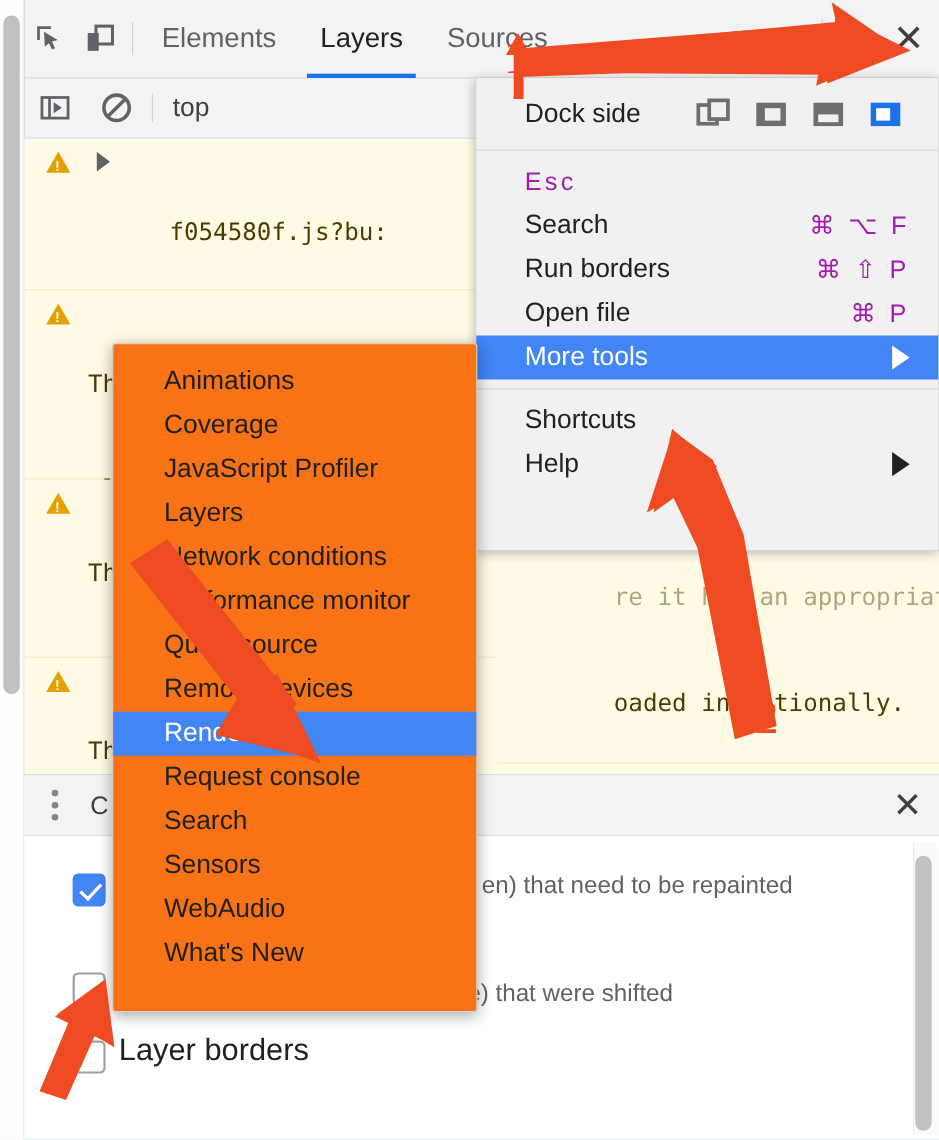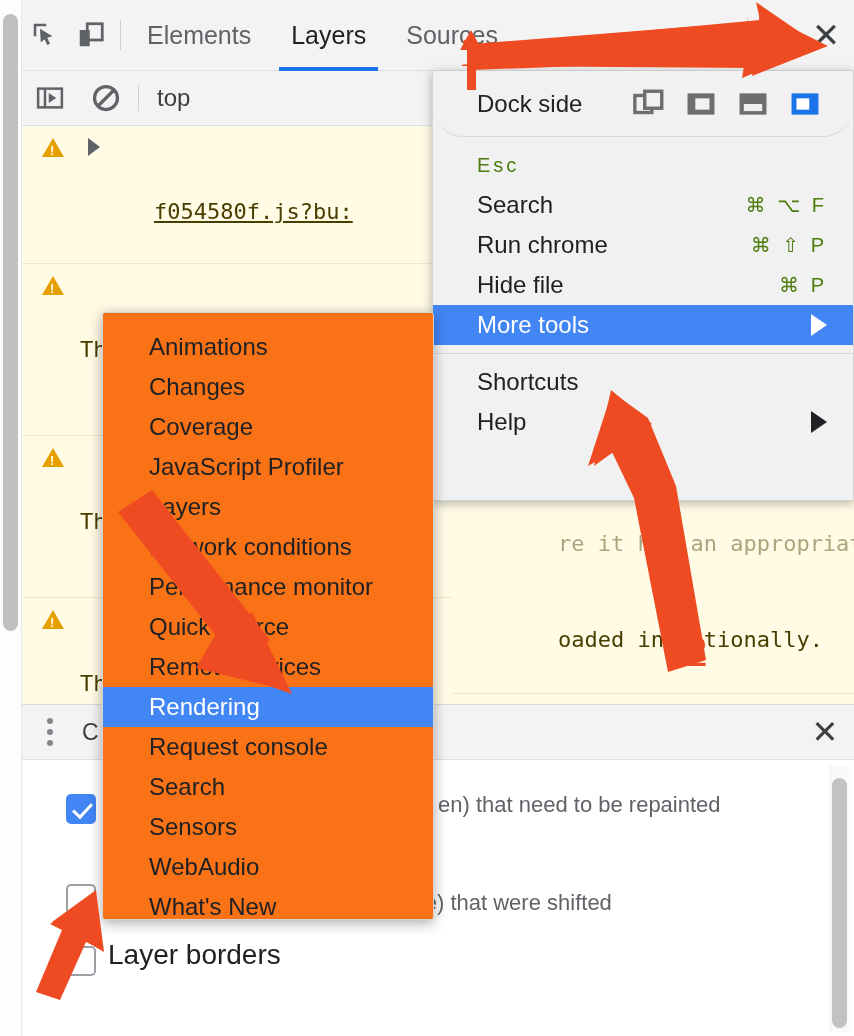--- a/index.html
+++ b/index.html
@@ -98,21 +98,21 @@
   .msg-disc {
     position: absolute; left: 66px; top: 12px; width: 0; height: 0;
     border-top: 9px solid transparent; border-bottom: 9px solid transparent;
     border-left: 12px solid #5f6368;
   }
   .msg-body {
     padding-left: 58px; padding-right: 4px;
     font-family: "DejaVu Sans Mono", monospace; font-size: 22px; line-height: 32px;
     color: #4a3d00; white-space: pre;
   }
-  .msg-body .lnk { color: #4a3d00; text-decoration: underline; }
+  .msg-body .lnk { color: #4a3d00; }
   .msg-body .ind { padding-left: 74px; }
 
   
   .drawer {
     position: absolute; left: 0; top: 704px; width: 832px; height: 332px;
     background: #ffffff; border-top: 1px solid #dadada;
   }
   .drawer-tabbar {
     position: relative; height: 55px; background: #f3f3f3; border-bottom: 1px solid #e0e0e0;
     display: flex; align-items: center;
@@ -154,32 +154,31 @@
 
   
   .main-menu {
     position: absolute; left: 432px; top: 71px; width: 422px; height: 430px;
     background: #f1f1f1; box-shadow: 0 2px 10px rgba(0,0,0,0.30);
     border: 1px solid #d3d3d3; border-top: none;
   }
   .dock-row {
     display: flex; align-items: center; height: 66px; padding: 0 22px 0 44px;
     border-bottom: 1px solid #d8d8d8;
-    border-radius: 30px;
   }
   .dock-label { font-size: 24px; color: #202124; flex: 1; }
   .dock-btn { width: 52px; height: 52px; display: flex; align-items: center; justify-content: center; }
   .menu-list { padding: 8px 0; }
   .mi {
     position: relative; height: 40px; display: flex; align-items: center;
     padding: 0 26px 0 44px; font-size: 24px; color: #202124;
   }
   .mi.sel { background: #4285f4; color: #fff; }
   .mi-label { flex: 1; white-space: nowrap; }
-  .mi-key { font-size: 20px; color: #4d7c0f; letter-spacing: 3px; }
+  .mi-key { font-size: 23px; color: #a21caf; letter-spacing: 3px; }
   .mi-arrow {
     width: 0; height: 0; border-top: 11px solid transparent; border-bottom: 11px solid transparent;
     border-left: 16px solid #202124;
   }
   .mi.sel .mi-arrow { border-left-color: #fff; }
   .menu-div { height: 1px; background: #d8d8d8; margin: 8px 0; }
 
   
   .submenu {
     position: absolute; left: 102px; top: 312px; width: 332px; height: 608px;
@@ -396,25 +395,25 @@
 
     <div class="menu-list">
       <div class="mi">
         <span class="mi-key">Esc</span>
       </div>
       <div class="mi">
         <span class="mi-label">Search</span>
         <span class="mi-key">⌘ ⌥ F</span>
       </div>
       <div class="mi">
-        <span class="mi-label">Run chrome</span>
+        <span class="mi-label">Run borders</span>
         <span class="mi-key">⌘ ⇧ P</span>
       </div>
       <div class="mi">
-        <span class="mi-label">Hide file</span>
+        <span class="mi-label">Open file</span>
         <span class="mi-key">⌘ P</span>
       </div>
       <div class="mi sel">
         <span class="mi-label">More tools</span>
         <span class="mi-arrow"></span>
       </div>
 
       <div class="menu-div"></div>
 
       <div class="mi">
@@ -424,23 +423,20 @@
       <div class="mi">
         <span class="mi-label">Help</span>
         <span class="mi-arrow"></span>
       </div>
     </div>
   </div>
 
   <div class="submenu">
     <div class="smi">
         <span>Animations</span>
-      </div>
-    <div class="smi">
-        <span>Changes</span>
       </div>
     <div class="smi">
         <span>Coverage</span>
       </div>
     <div class="smi">
         <span>JavaScript Profiler</span>
       </div>
     <div class="smi">
         <span>Layers</span>
       </div>

